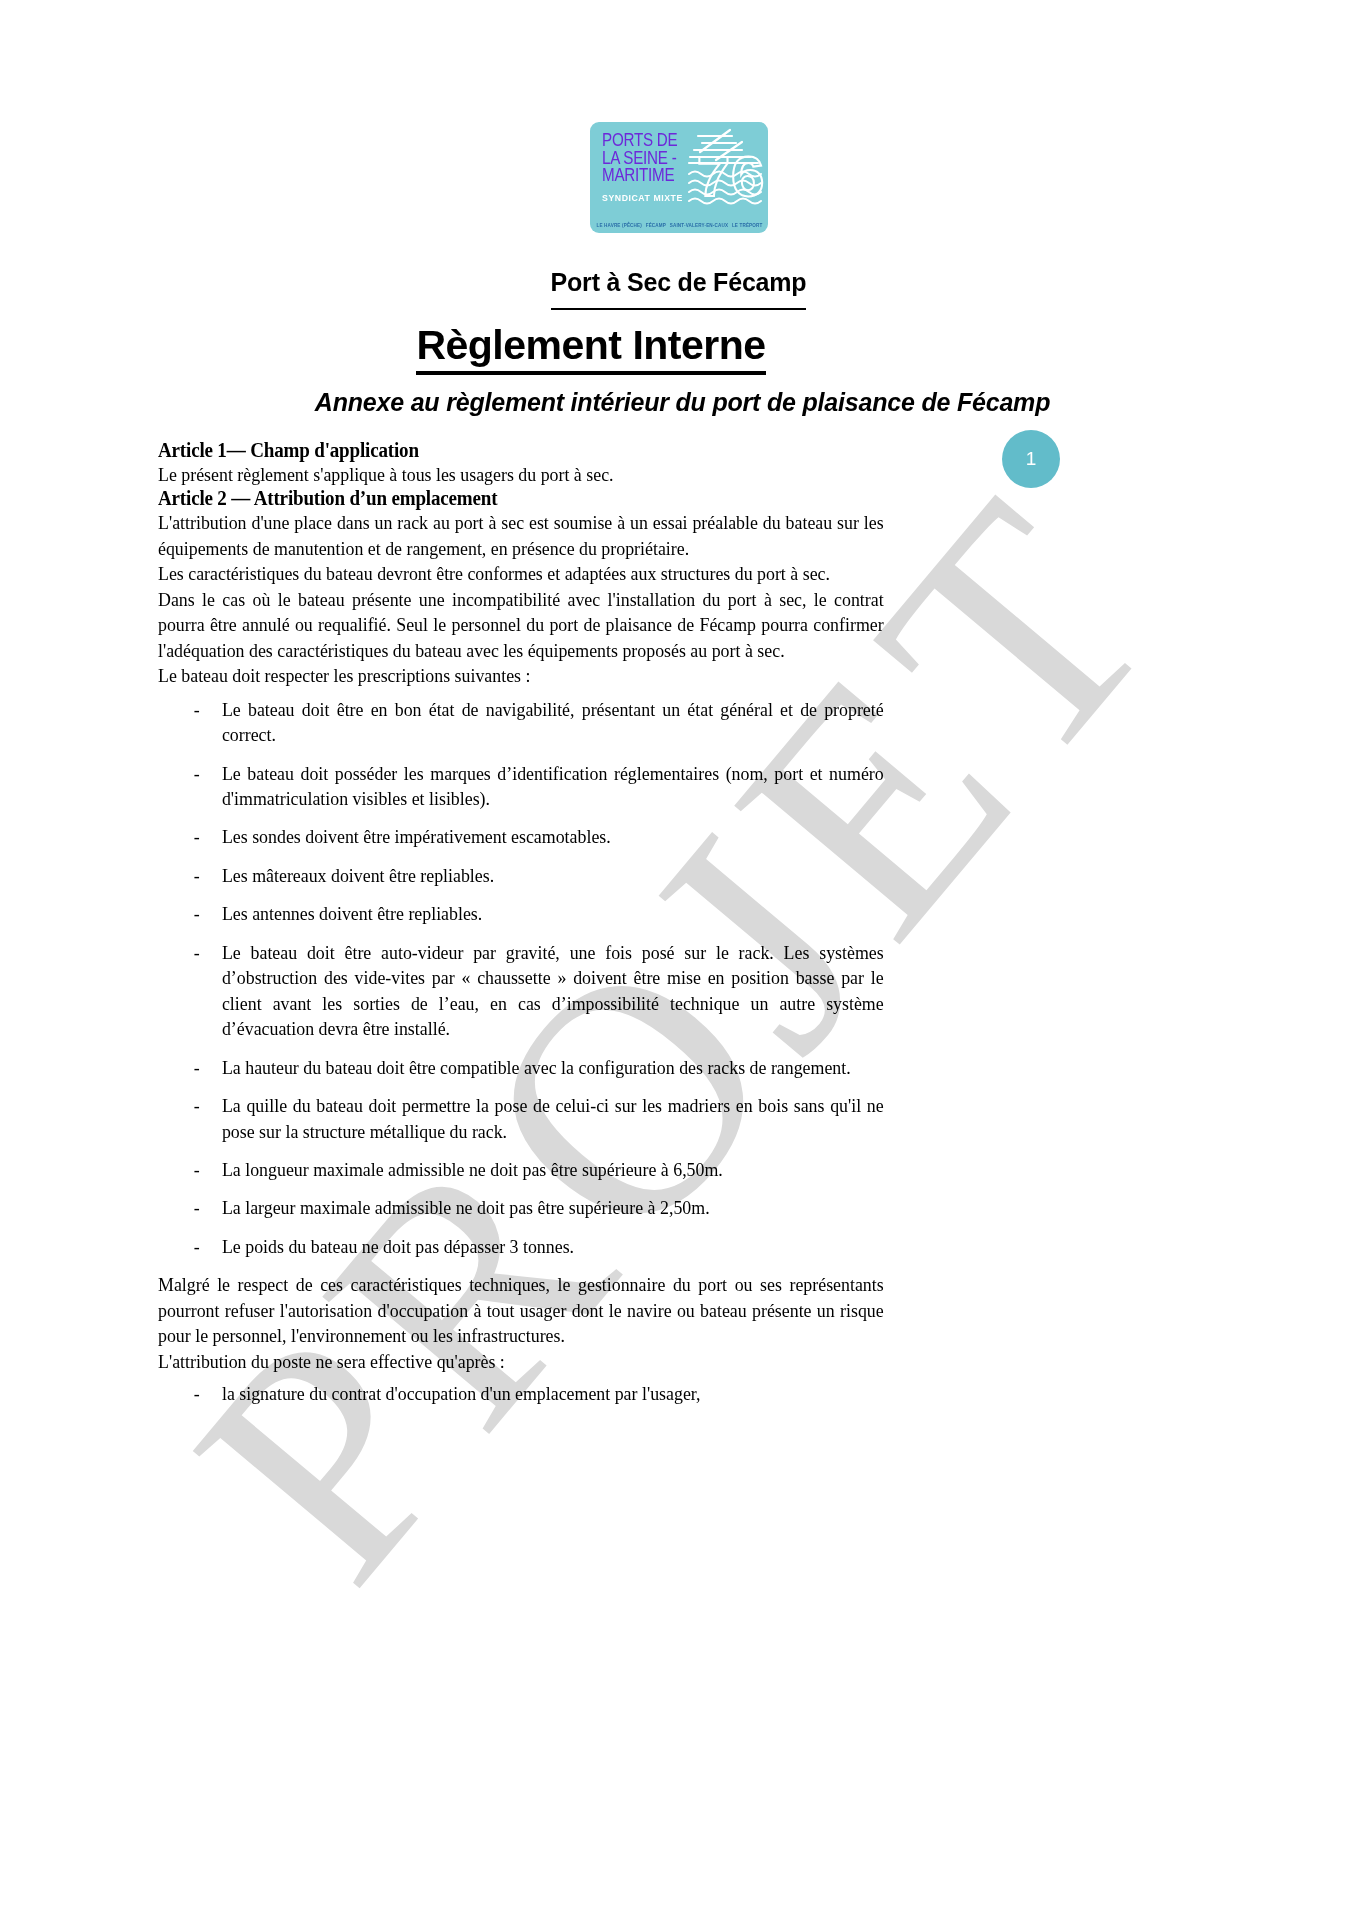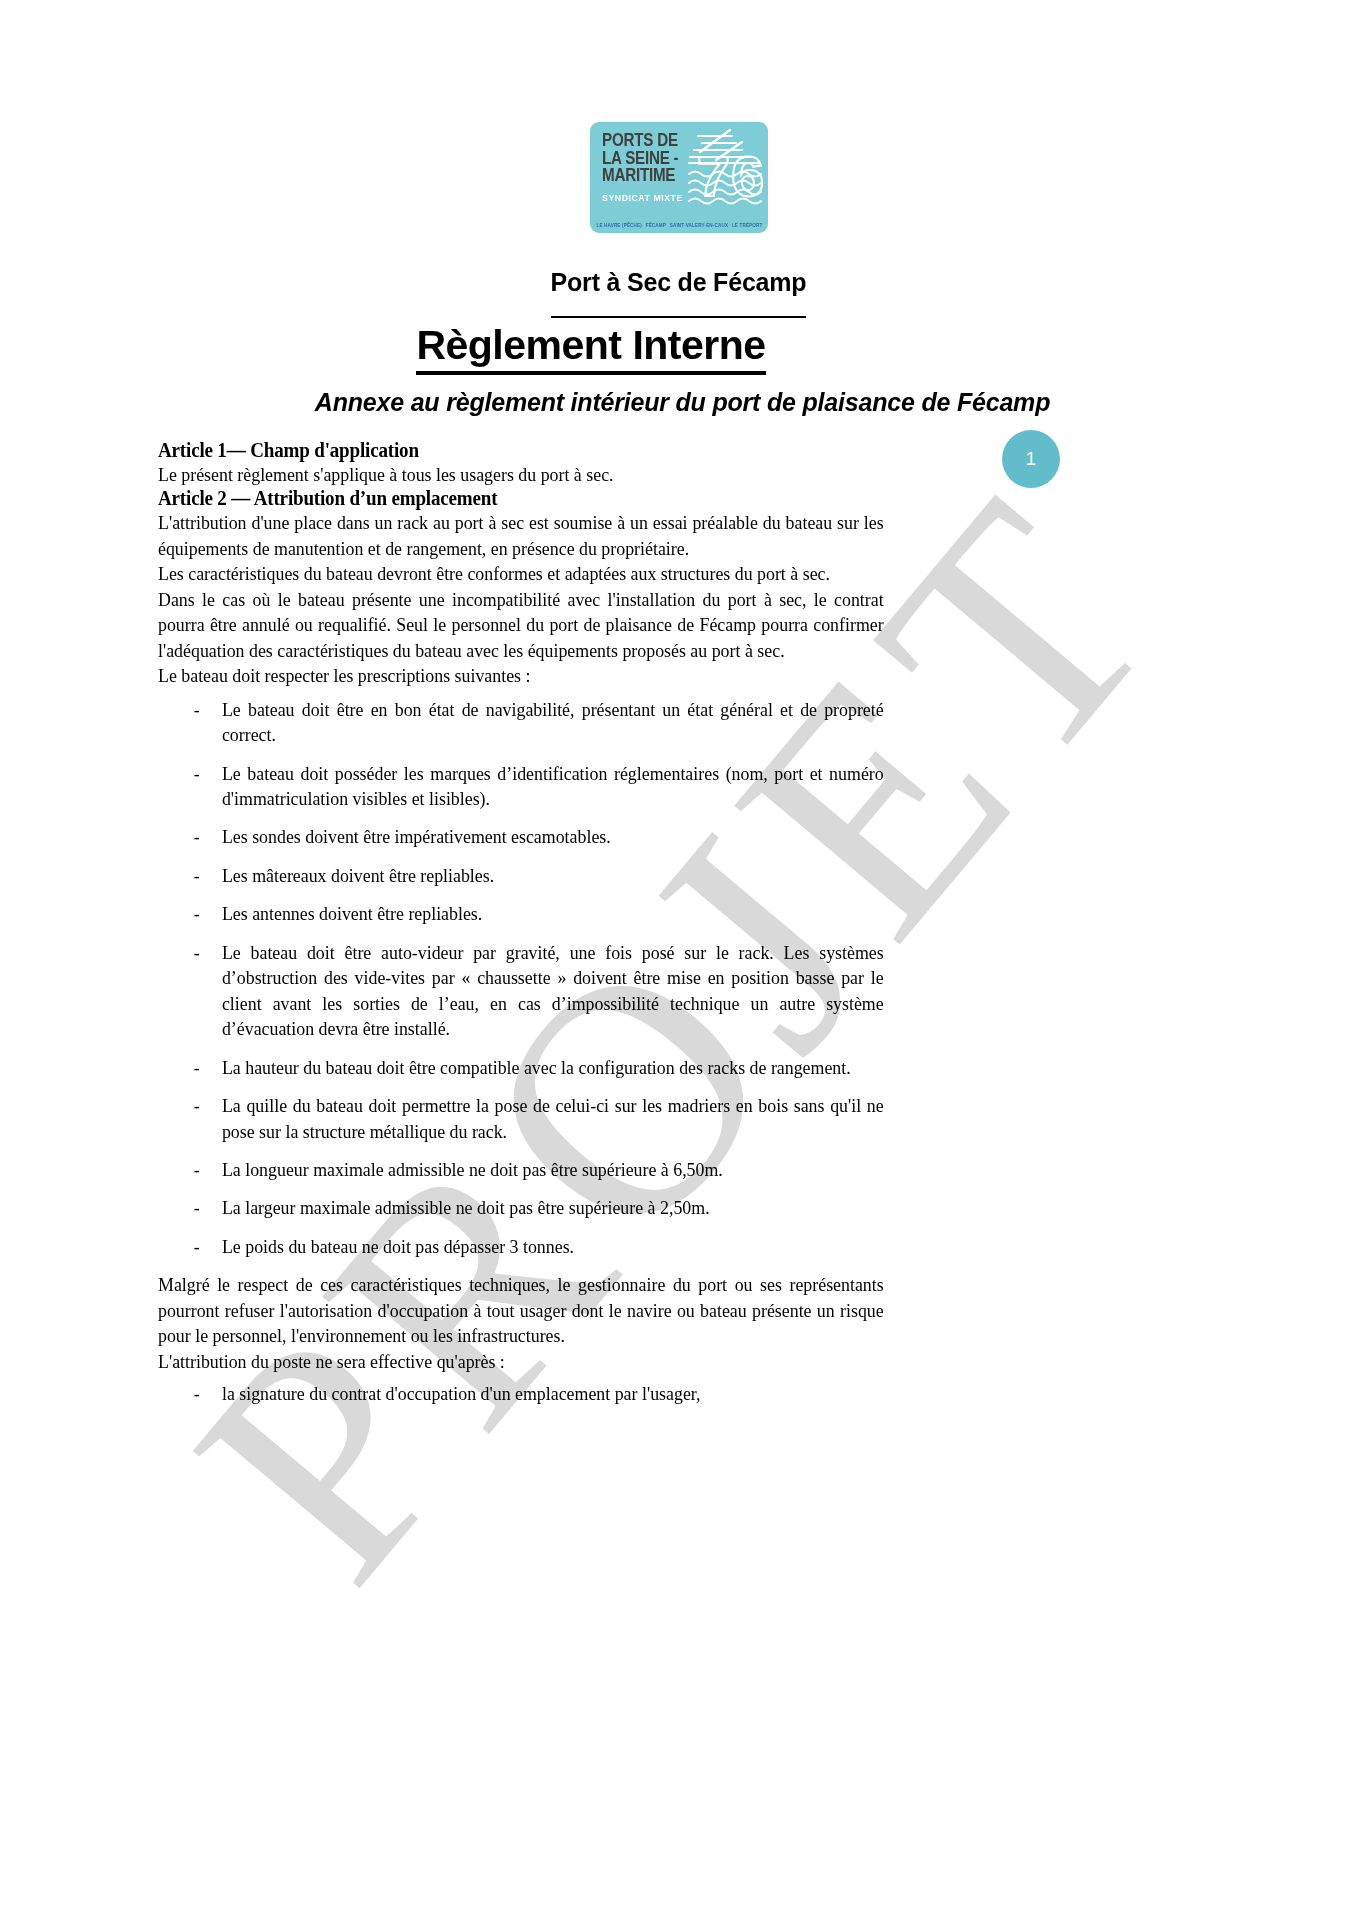--- a/index.html
+++ b/index.html
@@ -67,23 +67,23 @@
     background: #7ecdd6;
     border-radius: 9px;
     position: relative;
     overflow: hidden;
   }
   .logo-txt {
     position: absolute;
     left: 12px;
     top: 9px;
     width: 90px;
-    color: #404040;
-    font-family: "Liberation Sans", sans-serif;
-    font-weight: 700;
+    color: #6d28d9;
+    font-family: "Liberation Sans", sans-serif;
+    font-weight: 400;
     line-height: 0.93;
     letter-spacing: -0.3px;
   }
   .logo-l1 { font-size: 19px; transform: scaleX(0.80); transform-origin: left center; white-space: nowrap;}
   .logo-l2 { font-size: 19px; transform: scaleX(0.80); transform-origin: left center; white-space: nowrap;}
   .logo-l3 { font-size: 19px; transform: scaleX(0.80); transform-origin: left center; white-space: nowrap;}
   .logo-sub {
     position: absolute;
     left: 12px;
     top: 70px;
@@ -131,21 +131,21 @@
     left: 0;
     width: 1357px;
     text-align: center;
     font-family: "Liberation Sans", sans-serif;
     font-weight: 700;
     font-size: 25px;
     letter-spacing: -0.2px;
   }
   .doc-subtitle-top span {
     border-bottom: 2.5px solid #000;
-    padding-bottom: 20px;
+    padding-bottom: 12px;
   }
   .doc-title {
     position: absolute;
     top: 322px;
     left: 0;
     width: 1182px;
     text-align: center;
     font-family: "Liberation Sans", sans-serif;
     font-weight: 700;
     font-size: 41px;

